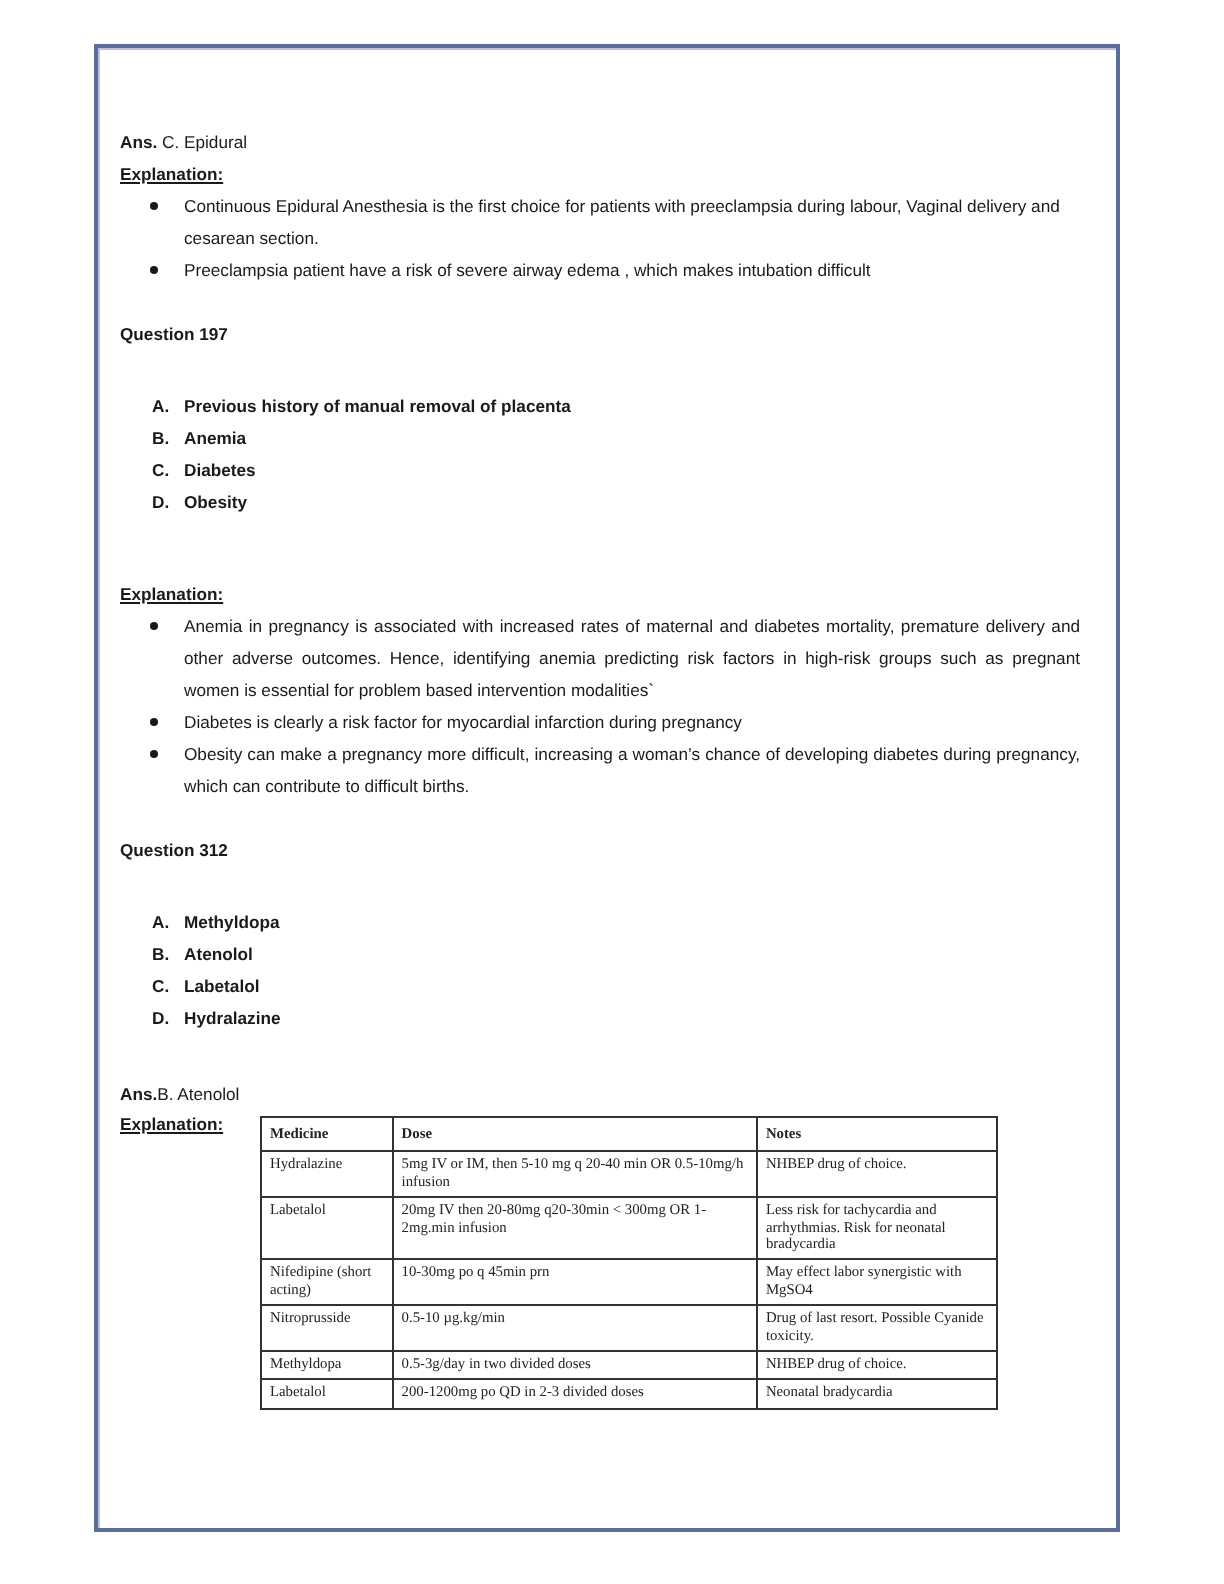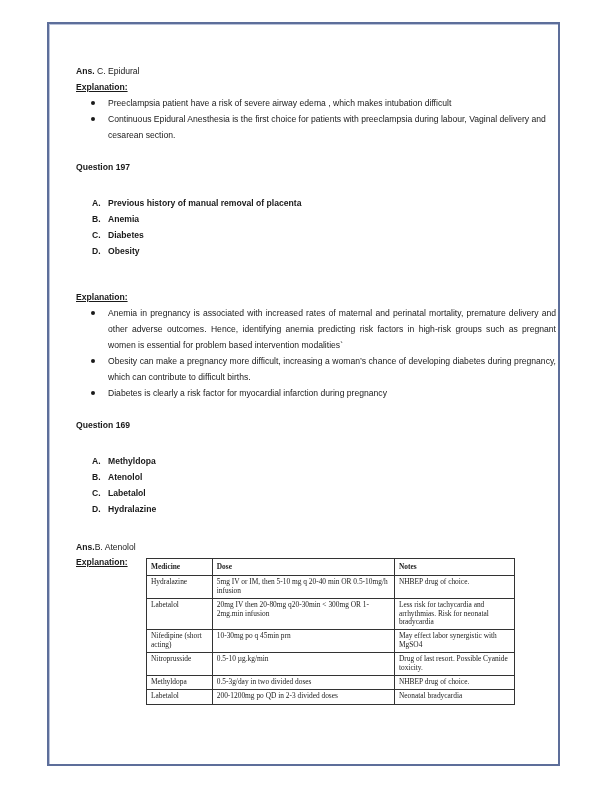--- a/index.html
+++ b/index.html
@@ -6,21 +6,21 @@
   body {
     width: 612px; height: 792px; background: #ffffff; position: relative; overflow: hidden;
     font-family: "Liberation Sans", "DejaVu Sans", sans-serif; color: #1a1a1a;
   }
   .frame {
     position: absolute; left: 47px; top: 22px; width: 513px; height: 744px;
     border: 2px solid #5d6e9a; box-sizing: border-box;
     box-shadow: inset 1px 1px 0 #b9c2da;
   }
   .content {
-    position: absolute; left: 76px; top: 63px; width: 480px;
+    position: absolute; left: 60px; top: 63px; width: 480px;
     font-size: 8.6px; line-height: 16px;
   }
   .b { font-weight: bold; }
   .u { text-decoration: underline; font-weight: bold; }
   .bullets { list-style: none; margin: 0; padding: 0 0 0 12px; }
   .bullets li { position: relative; padding-left: 20px; }
   .bullets li::before {
     content: ""; position: absolute; left: 3px; top: 6px; width: 4px; height: 4px;
     background: #1a1a1a; border-radius: 50%;
   }
@@ -60,22 +60,22 @@
 
 <div class="frame"></div>
 
 <div class="content">
 
   <div>
     <span class="b">Ans.</span><span> C. Epidural</span>
   </div>
   <div class="u">Explanation:</div>
   <ul class="bullets">
+    <li>Continuous Epidural Anesthesia is the first choice for patients with preeclampsia during labour, Vaginal delivery and cesarean section.</li>
     <li>Preeclampsia patient have a risk of severe airway edema , which makes intubation difficult</li>
-    <li>Continuous Epidural Anesthesia is the first choice for patients with preeclampsia during labour, Vaginal delivery and cesarean section.</li>
   </ul>
 
   <div class="gap-m"></div>
 
   <div class="q-title">Question 197</div>
   <div class="gap-s" style="height:4px"></div>
   <div class="gap-m"></div>
   <ul class="options">
     <li>
         <span class="letter">A.</span>
@@ -92,28 +92,28 @@
     <li>
         <span class="letter">D.</span>
         <span>Obesity</span>
       </li>
   </ul>
 
   <div class="gap-l" style="height:30px"></div>
 
   <div class="u">Explanation:</div>
   <ul class="bullets justify">
-    <li>Anemia in pregnancy is associated with increased rates of maternal and perinatal mortality, premature delivery and other adverse outcomes. Hence, identifying anemia predicting risk factors in high-risk groups such as pregnant women is essential for problem based intervention modalities`</li>
+    <li>Anemia in pregnancy is associated with increased rates of maternal and diabetes mortality, premature delivery and other adverse outcomes. Hence, identifying anemia predicting risk factors in high-risk groups such as pregnant women is essential for problem based intervention modalities`</li>
+    <li>Diabetes is clearly a risk factor for myocardial infarction during pregnancy</li>
     <li>Obesity can make a pregnancy more difficult, increasing a woman’s chance of developing diabetes during pregnancy, which can contribute to difficult births.</li>
-    <li>Diabetes is clearly a risk factor for myocardial infarction during pregnancy</li>
   </ul>
 
   <div class="gap-m"></div>
 
-  <div class="q-title">Question 169</div>
+  <div class="q-title">Question 312</div>
   <div style="height:4px"></div>
   <div class="gap-m"></div>
   <ul class="options">
     <li>
         <span class="letter">A.</span>
         <span>Methyldopa</span>
       </li>
     <li>
         <span class="letter">B.</span>
         <span>Atenolol</span>

